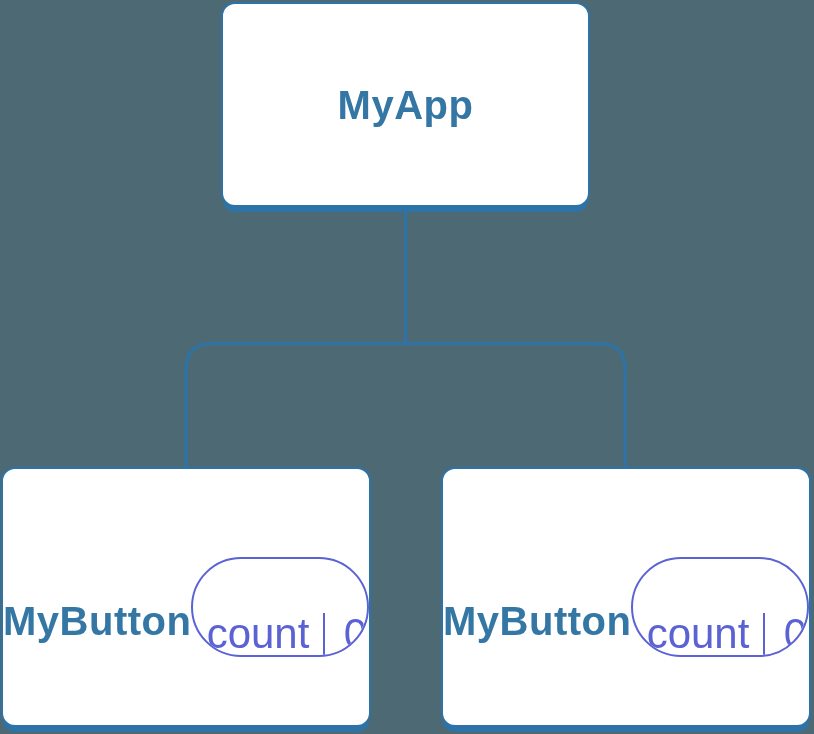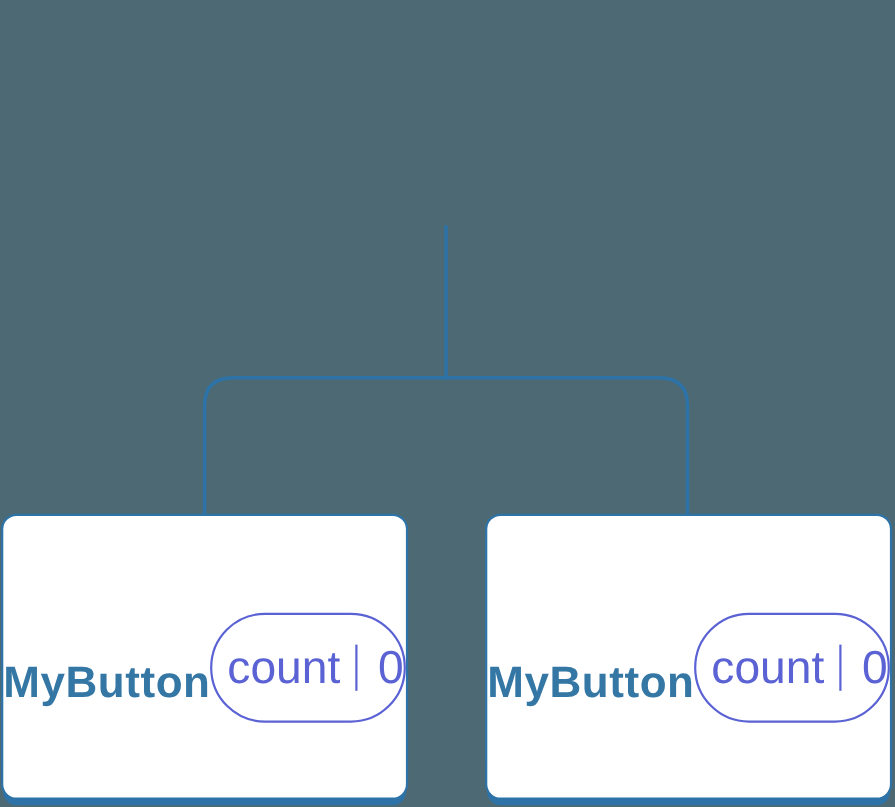--- a/index.html
+++ b/index.html
@@ -68,21 +68,21 @@
     margin-top: 48px;
   }
   .state-pill {
     box-sizing: border-box;
     margin-top: 20px;
     width: 268px;
     height: 100px;
     border: 2.5px solid var(--indigo, #5b62d4);
     border-radius: 50px;
     display: flex;
-    align-items: center;
+    align-items: flex-end;
     overflow: hidden;
     background: var(--card-bg, #ffffff);
     gap: 19px;
   }
   .pill-key-cell {
     box-sizing: border-box;
     width: 174px;
     border-right: 2.5px solid var(--indigo, #5b62d4);
     display: flex;
     align-items: center;
@@ -105,20 +105,23 @@
 </head>
 <body>
 
 <div class="canvas">
 
   <svg class="connector-svg" viewBox="0 0 814 734" xmlns="http://www.w3.org/2000/svg" aria-hidden="true">
     <path d="M 405.5 205 L 405.5 345"></path>
     <path d="M 186 470 L 186 369 Q 186 343.5 212 343.5 L 599 343.5 Q 625 343.5 625 369 L 625 470"></path>
   </svg>
 
+  <div class="node node-root">
+    <span class="node-title">MyApp</span>
+  </div>
 
   <div class="node node-child left">
     <span class="node-title">MyButton</span>
     <div class="state-pill">
       <div class="pill-key-cell">
         <span class="pill-text">count</span>
       </div>
       <div class="pill-value-cell">
         <span class="pill-text">0</span>
       </div>

